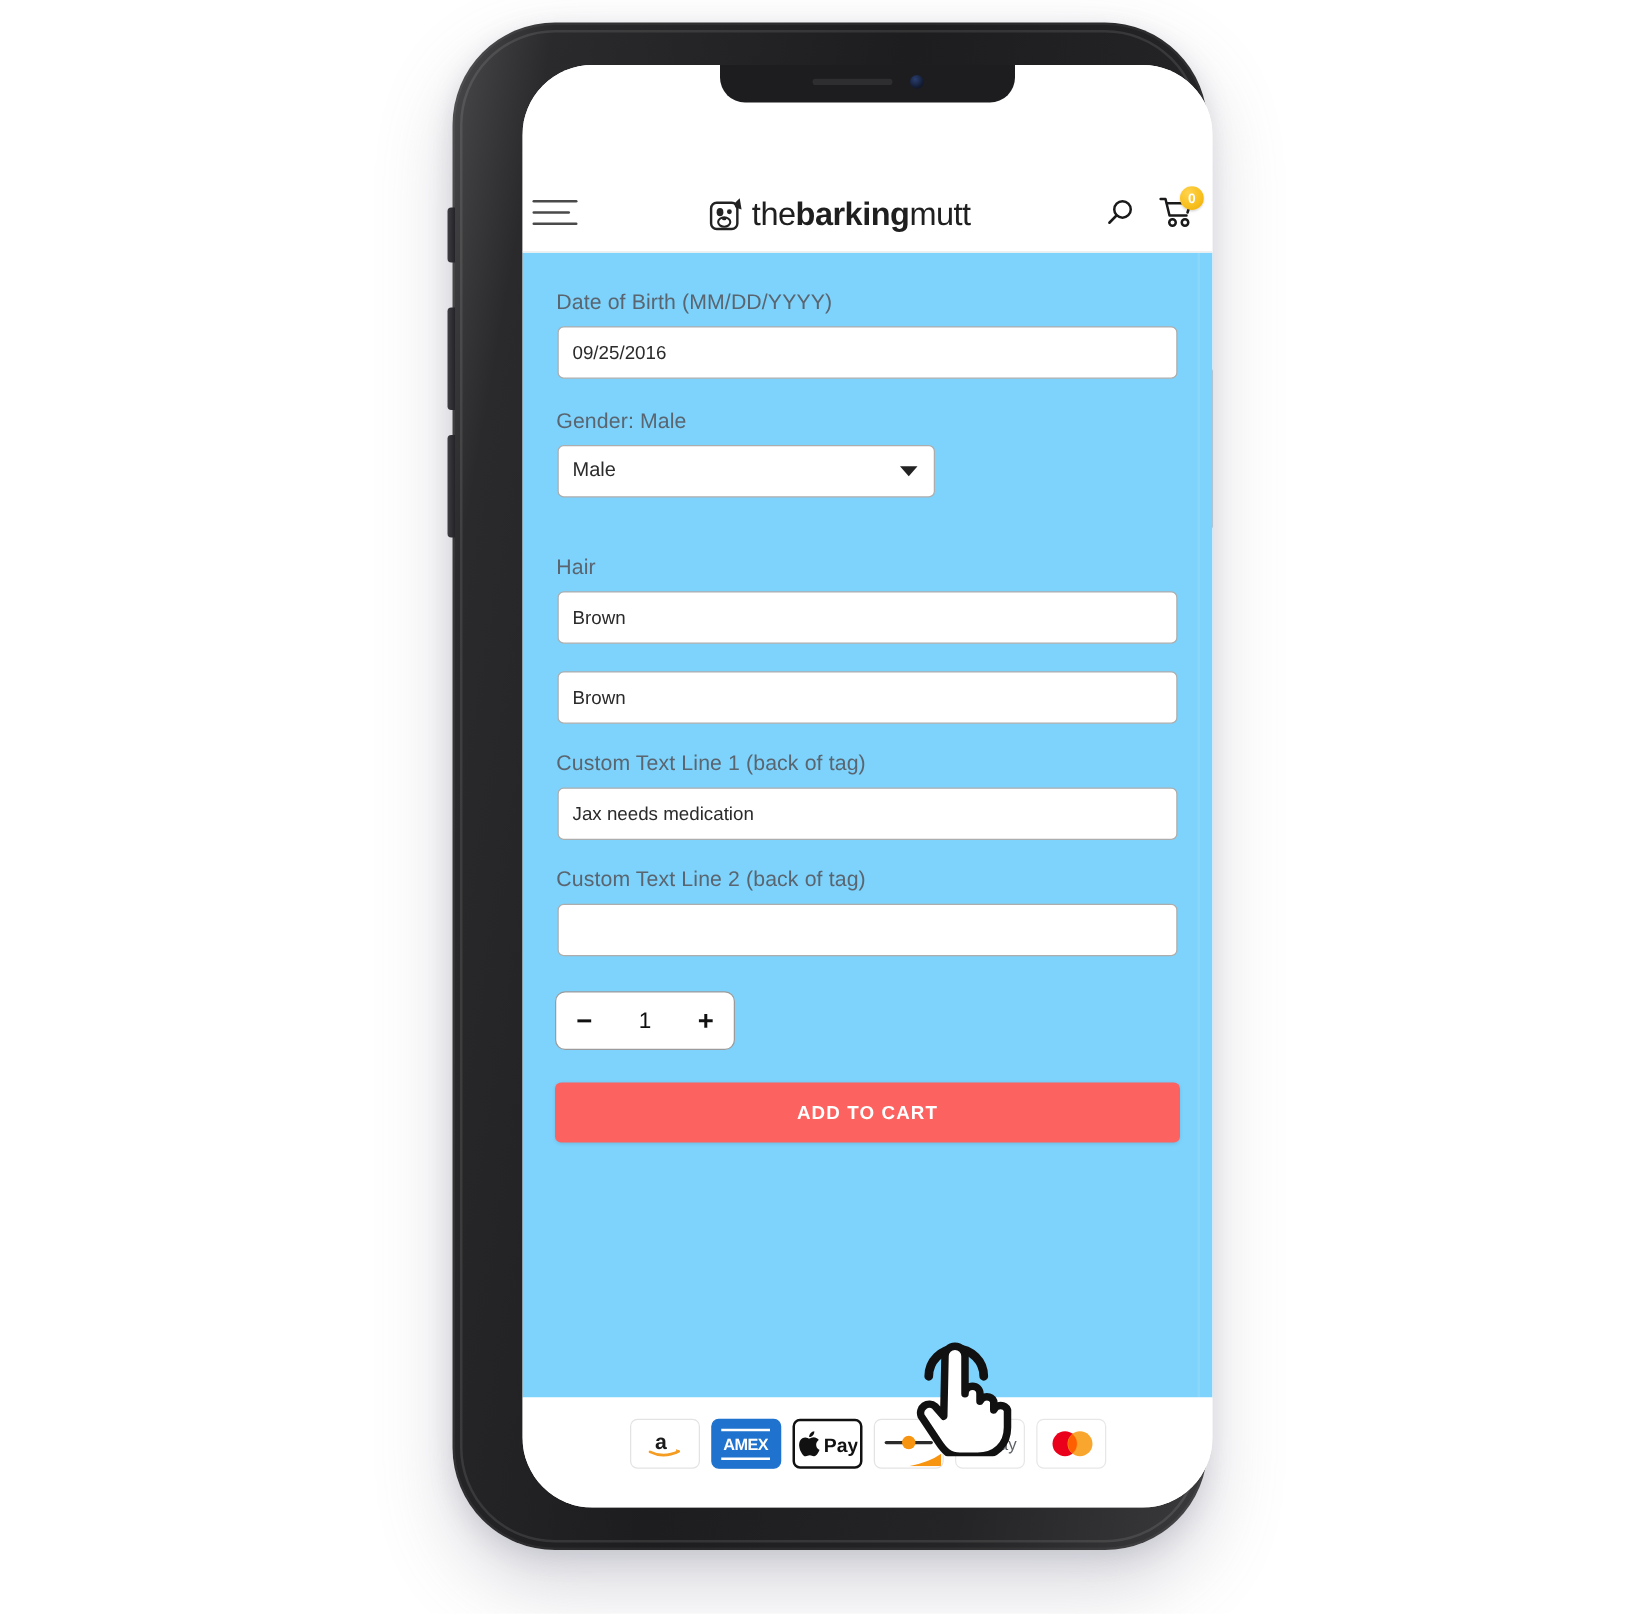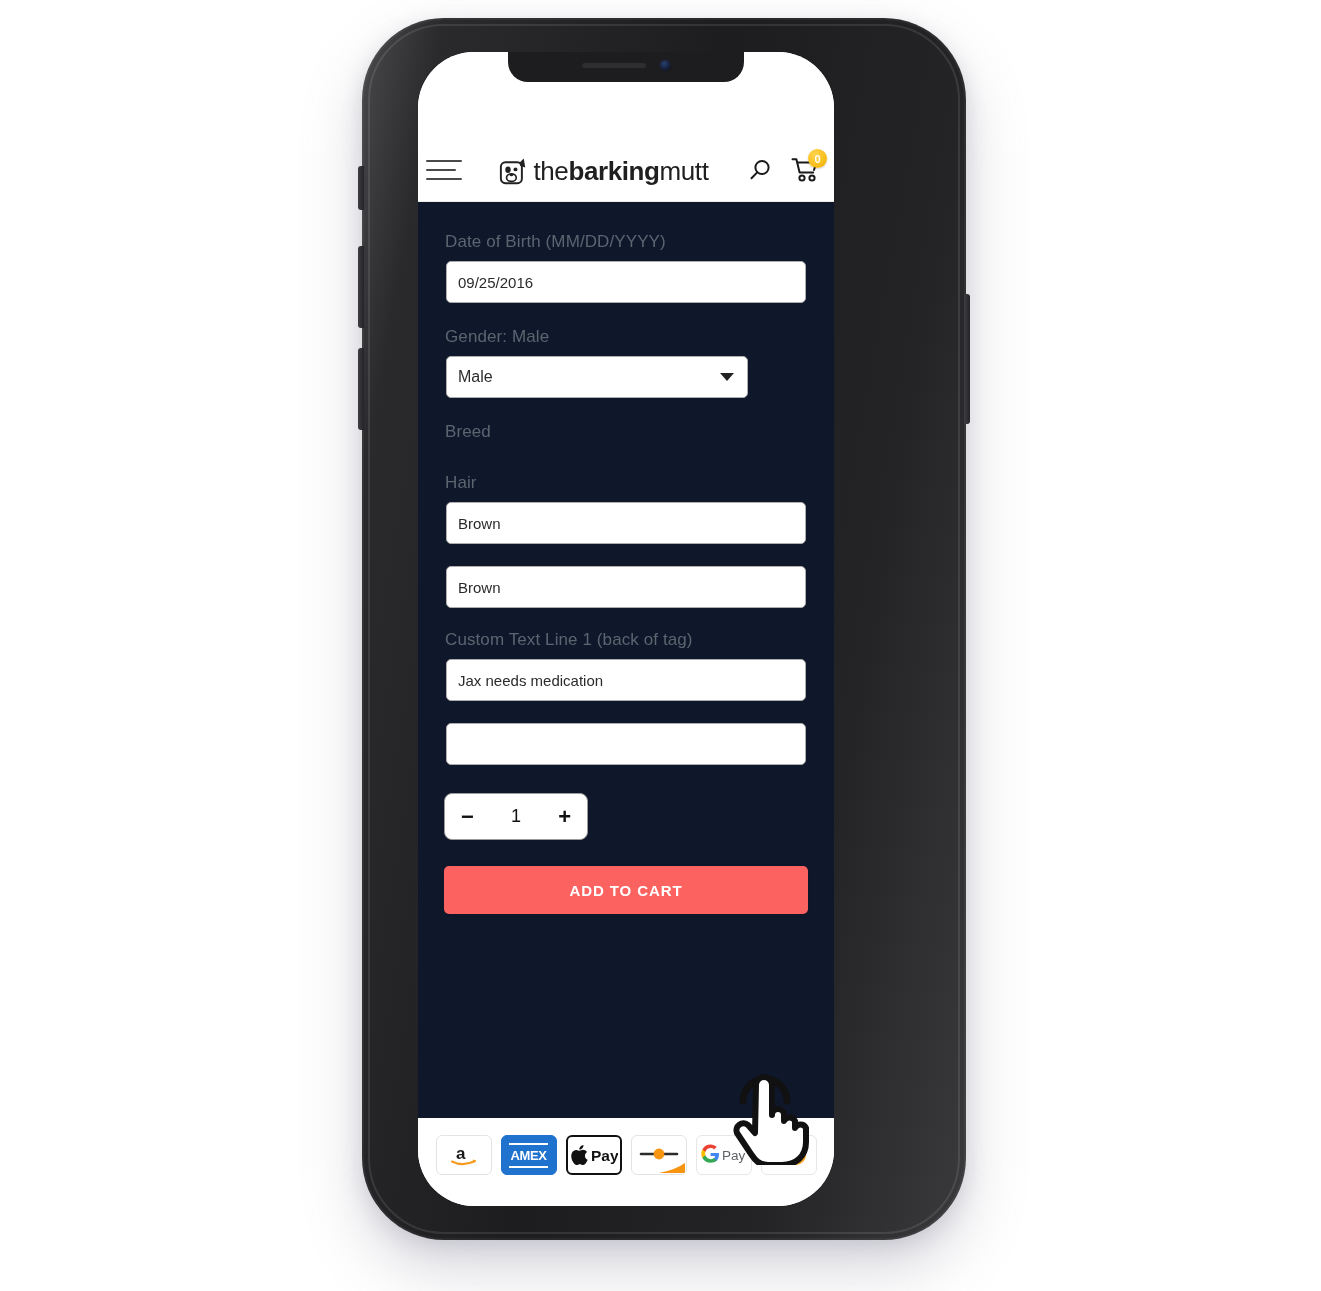--- a/index.html
+++ b/index.html
@@ -49,21 +49,21 @@
     border-radius: 3px;
   }
   .side-btn.left  { left: -4px; width: 6px; border-radius: 3px 0 0 3px; }
   .side-btn.right { right: -4px; width: 6px; border-radius: 0 3px 3px 0; }
 
   
   #screen {
     position: absolute;
     left: 56px;   
     top: 34px;
-    width: 416px; 
+    width: 552px; 
     height: 1154px;
     background: #ffffff;
     border-radius: 56px;
     overflow: hidden;
   }
 
   
   #notch {
     position: absolute;
     left: 50%;
@@ -145,21 +145,21 @@
     color: #fff;
     font-size: 11px; font-weight: 700;
     display:flex; align-items:center; justify-content:center;
     box-shadow: 0 1px 2px rgba(0,0,0,0.18);
   }
 
   
   #form-body {
     position: absolute;
     top: 150px; left: 0; right: 0; bottom: 88px;
-    background: #0f172a;
+    background: #7dd3fc;
     padding: 30px 0 0 0;
     overflow: hidden;
   }
   .field { padding: 0 0 0 0; margin: 0 0 0 0; }
   .field-label {
     color: #5a6570;
     font-size: 17px;
     margin: 0 0 9px 1px;
     letter-spacing: 0.1px;
     font-weight: 400;
@@ -360,21 +360,20 @@
                 </div>
                 <span class="select-caret"></span>
               </div>
             </div>
           </div>
 
           <div class="gap-l"></div>
 
           
           <div class="field">
-            <div class="field-label">Breed</div>
           </div>
 
           <div class="gap-m"></div>
 
           
           <div class="field">
             <div class="field-label">Hair</div>
             <div class="field-wrap">
               <input class="text-input" type="text" value="Brown" style="">
             </div>
@@ -396,20 +395,21 @@
             <div class="field-label">Custom Text Line 1 (back of tag)</div>
             <div class="field-wrap">
               <input class="text-input" type="text" value="Jax needs medication" style="">
             </div>
           </div>
 
           <div class="gap-m"></div>
 
           
           <div class="field">
+            <div class="field-label">Custom Text Line 2 (back of tag)</div>
             <div class="field-wrap">
               <input class="text-input" type="text" value="" style="">
             </div>
           </div>
 
           
           <div id="qty-stepper">
             <span class="qty-btn">−</span>
             <span id="qty-value">1</span>
             <span class="qty-btn">+</span>

